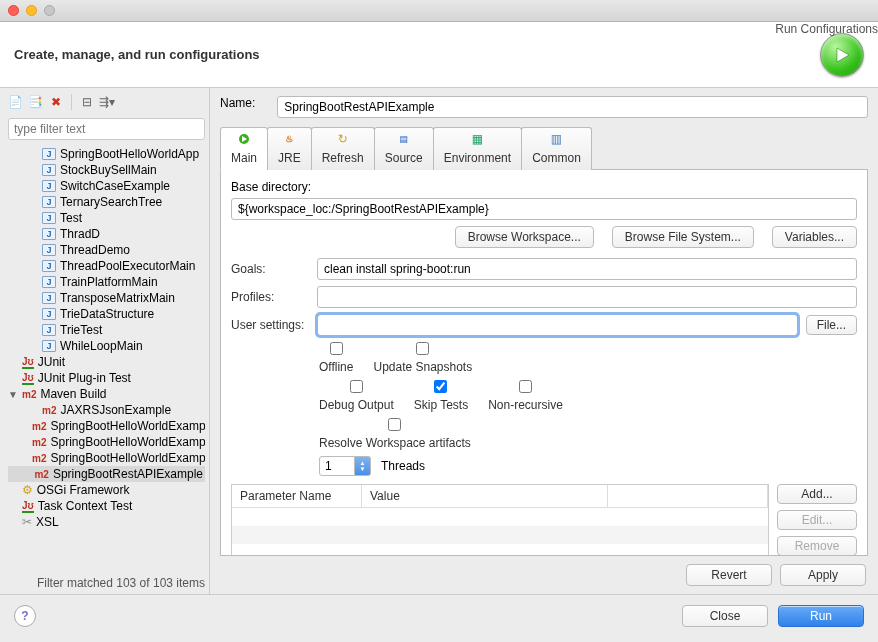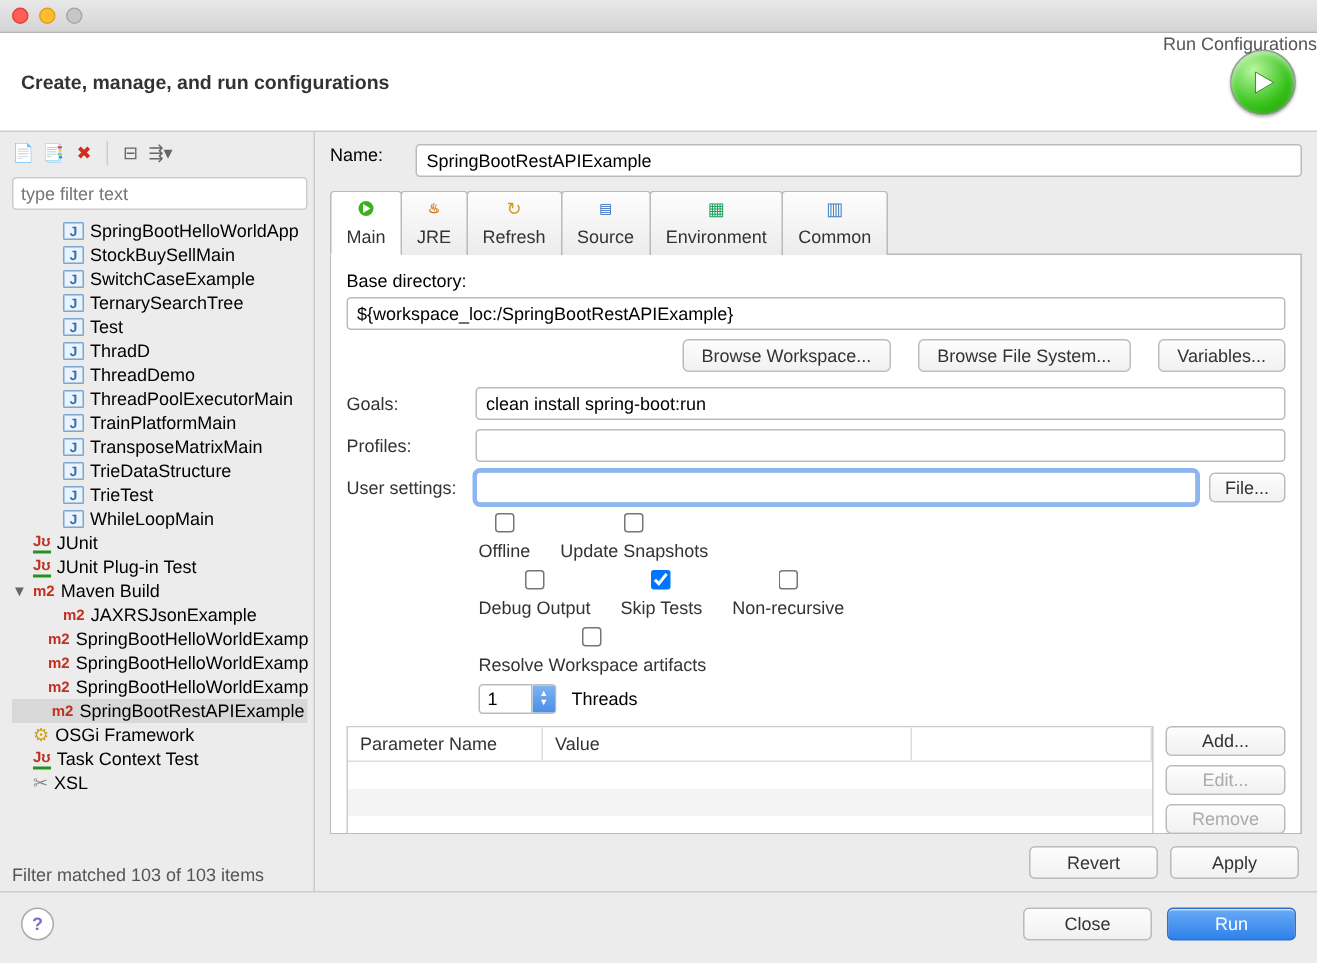--- a/index.html
+++ b/index.html
@@ -23,21 +23,21 @@
 .filter-input { width: 100%; border: 1px solid #ccc; border-radius: 3px; padding: 3px 5px; margin-top: 4px; color:#999; background:#fff;}
 .tree { flex:1; overflow:auto; margin-top:6px; }
 .tree-item { display:flex; align-items:center; gap:4px; padding: 1px 2px 1px 0; white-space:nowrap; cursor:default;}
 .tree-item.indent1 { padding-left: 20px; }
 .tree-item.selected { background: #d8d8d8; }
 .tree-toggle { width:10px; display:inline-block; color:#666; font-size:10px;}
 .j-icon { width:14px; height:12px; display:inline-flex; align-items:center; justify-content:center; font-size:9px; font-weight:bold; border:1px solid #7aa6d0; color:#2e6bb0; background:#eaf3fc; border-radius:1px;}
 .ju-icon { color:#c03020; font-weight:bold; font-size:10px; border-bottom:2px solid #2a9020;}
 .m2-lbl { color:#c03020; font-weight:bold; font-size:10px;}
 .osgi-icon { color: #d0a020; }
-.filter-status { color:#555; padding-top:4px;}
+.filter-status { color:#555; padding-top:4px;text-align:right;}
 .main { flex:1; padding: 8px 10px 0 10px; display:flex; flex-direction:column; }
 .name-row { display:flex; align-items:flex-start; gap:22px; margin-bottom:8px;}
 .name-row input { flex:1; border:1px solid #bbb; border-radius:3px; padding:3px 6px; background:#fff;}
 .tabbar { display:flex; border-bottom:1px solid #bbb; }
 .tab { display:flex; align-items:center; gap:5px; padding: 4px 10px; border:1px solid #bbb; border-bottom:none; background: linear-gradient(#fdfdfd,#ececec); border-top-left-radius:3px; border-top-right-radius:3px; margin-right:-1px; position:relative; top:1px; color:#333; cursor:default;flex-direction:column;}
 .tab.active { background: #fff; border-bottom:1px solid #fff; font-weight:500;}
 .tab .ti { width:14px; height:14px; display:inline-flex; align-items:center; justify-content:center;}
 .panel { flex:1; background:#fff; border:1px solid #bbb; border-top:none; padding:10px; overflow:auto;}
 .form-row { display:flex; align-items:center; gap:8px; margin-bottom:6px;}
 .form-row > label { width:78px; color:#333;}

